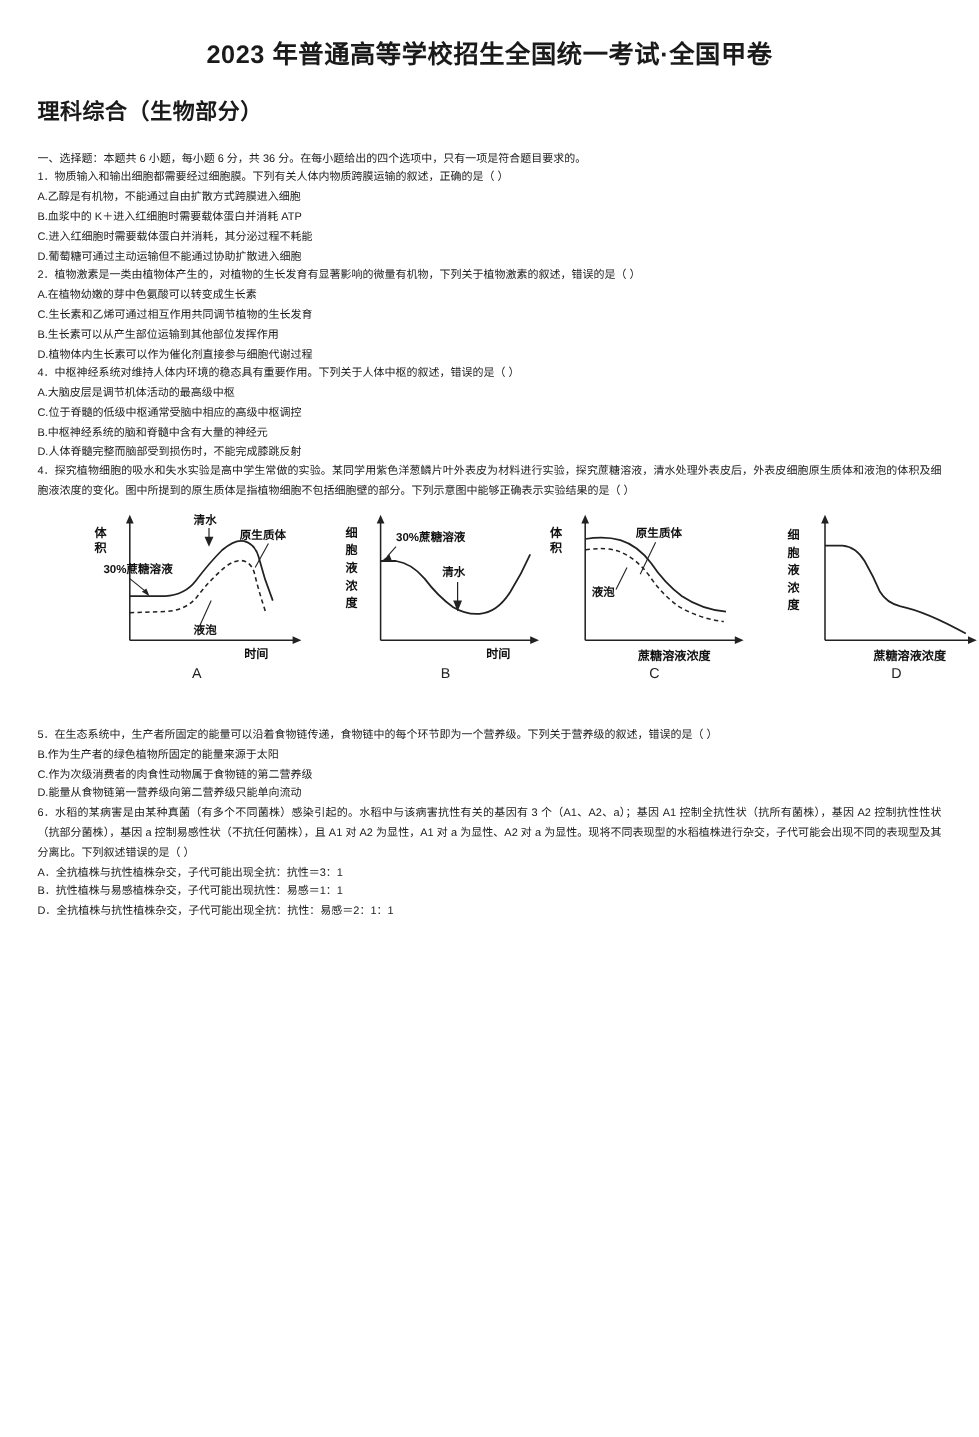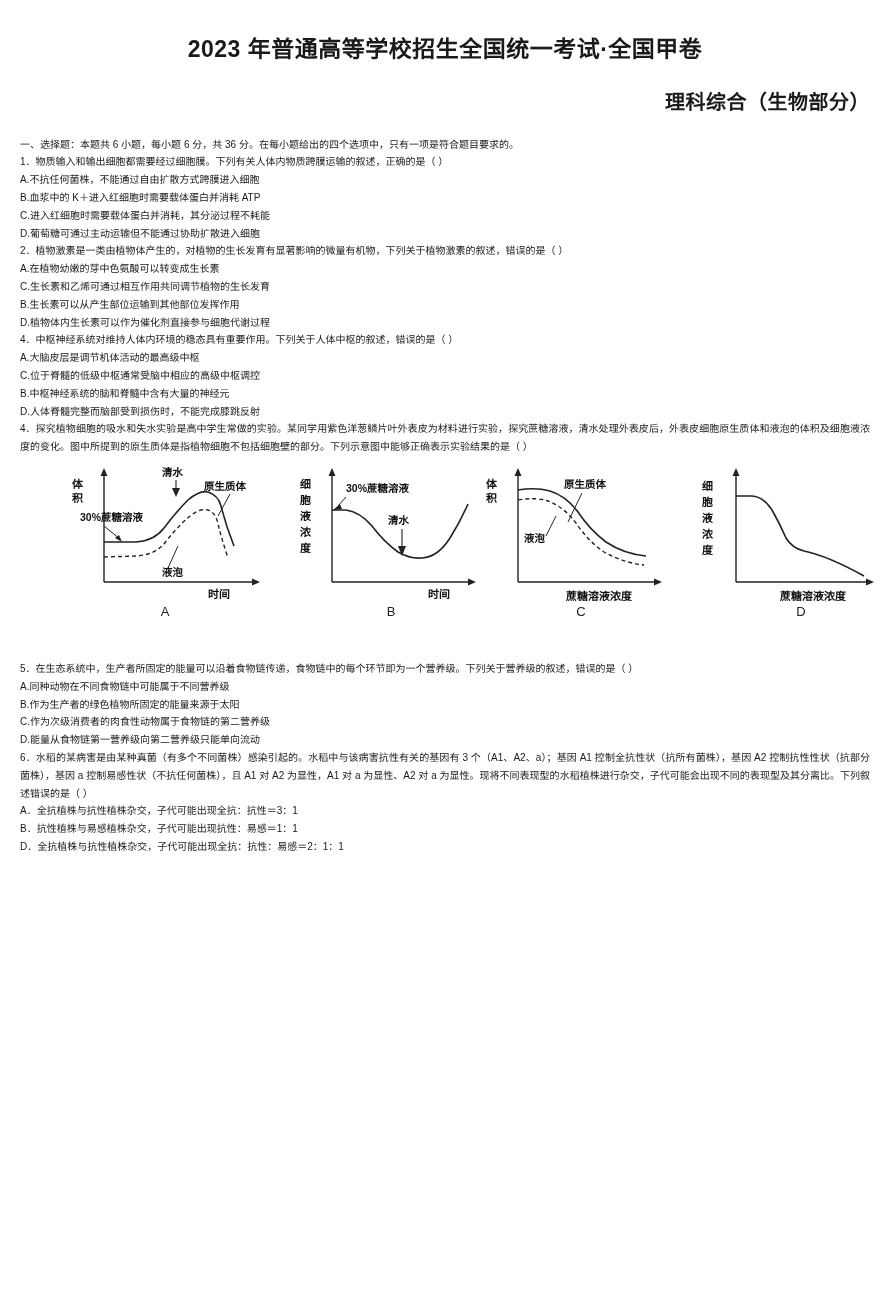--- a/index.html
+++ b/index.html
@@ -13,33 +13,33 @@
     height: 1306px;
     font-family: "Liberation Sans", "DejaVu Sans", sans-serif;
     color: #1a1a1a;
     -webkit-font-smoothing: antialiased;
   }
   .page {
     position: relative;
     width: 890px;
     height: 1306px;
     box-sizing: border-box;
-    padding: 0 20px;
+    padding: 0 34px;
     overflow: hidden;
   }
   .doc-title {
     text-align: center;
     font-size: 23px;
     font-weight: bold;
     letter-spacing: 0.5px;
     margin: 36px 0 0 0;
     line-height: 1.2;
   }
   .doc-subtitle {
-    text-align: right;
+    text-align: left;
     font-size: 20px;
     font-weight: bold;
     letter-spacing: 0.5px;
     margin: 26px 0 0 0;
     line-height: 1.2;
   }
   .body-block {
     margin-top: 22px;
     font-size: 10px;
     line-height: 1.78;
@@ -95,21 +95,21 @@
 <div class="page">
 
   <h1 class="doc-title">2023 年普通高等学校招生全国统一考试·全国甲卷</h1>
   <h2 class="doc-subtitle">理科综合（生物部分）</h2>
 
   <div class="body-block">
 
     <p class="section-intro">一、选择题：本题共 6 小题，每小题 6 分，共 36 分。在每小题给出的四个选项中，只有一项是符合题目要求的。</p>
 
     <p class="stem">1．物质输入和输出细胞都需要经过细胞膜。下列有关人体内物质跨膜运输的叙述，正确的是（    ）</p>
-    <p class="opt">A.不抗任何菌株，不能通过自由扩散方式跨膜进入细胞</p>
+    <p class="opt">A.乙醇是有机物，不能通过自由扩散方式跨膜进入细胞</p>
     <p class="opt">B.血浆中的 K＋进入红细胞时需要载体蛋白并消耗 ATP</p>
     <p class="opt">C.进入红细胞时需要载体蛋白并消耗，其分泌过程不耗能</p>
     <p class="opt">D.葡萄糖可通过主动运输但不能通过协助扩散进入细胞</p>
 
     <p class="stem">2．植物激素是一类由植物体产生的，对植物的生长发育有显著影响的微量有机物，下列关于植物激素的叙述，错误的是（    ）</p>
     <p class="opt">A.在植物幼嫩的芽中色氨酸可以转变成生长素</p>
     <p class="opt">C.生长素和乙烯可通过相互作用共同调节植物的生长发育</p>
     <p class="opt">B.生长素可以从产生部位运输到其他部位发挥作用</p>
     <p class="opt">D.植物体内生长素可以作为催化剂直接参与细胞代谢过程</p>
 
@@ -222,21 +222,20 @@
         <text class="hlabel" x="92" y="136">蔗糖溶液浓度</text>
       </svg>
       <div class="fig-letter" style="left:98px; top:140px;">D</div>
     </div>
 
   </div>
 
   <div class="body-block" style="margin-top:26px;">
 
     <p class="stem">5．在生态系统中，生产者所固定的能量可以沿着食物链传递，食物链中的每个环节即为一个营养级。下列关于营养级的叙述，错误的是（    ）</p>
-    <p class="opt">A.同种动物在不同食物链中可能属于不同营养级</p>
     <p class="opt">B.作为生产者的绿色植物所固定的能量来源于太阳</p>
     <p class="opt">C.作为次级消费者的肉食性动物属于食物链的第二营养级</p>
     <p class="opt">D.能量从食物链第一营养级向第二营养级只能单向流动</p>
 
     <p class="stem">6．水稻的某病害是由某种真菌（有多个不同菌株）感染引起的。水稻中与该病害抗性有关的基因有 3 个（A1、A2、a）；基因 A1 控制全抗性状（抗所有菌株），基因 A2 控制抗性性状（抗部分菌株），基因 a 控制易感性状（不抗任何菌株），且 A1 对 A2 为显性，A1 对 a 为显性、A2 对 a 为显性。现将不同表现型的水稻植株进行杂交，子代可能会出现不同的表现型及其分离比。下列叙述错误的是（    ）</p>
     <p class="opt">A．全抗植株与抗性植株杂交，子代可能出现全抗：抗性＝3：1</p>
     <p class="opt">B．抗性植株与易感植株杂交，子代可能出现抗性：易感＝1：1</p>
     <p class="opt">D．全抗植株与抗性植株杂交，子代可能出现全抗：抗性：易感＝2：1：1</p>
   </div>
 

